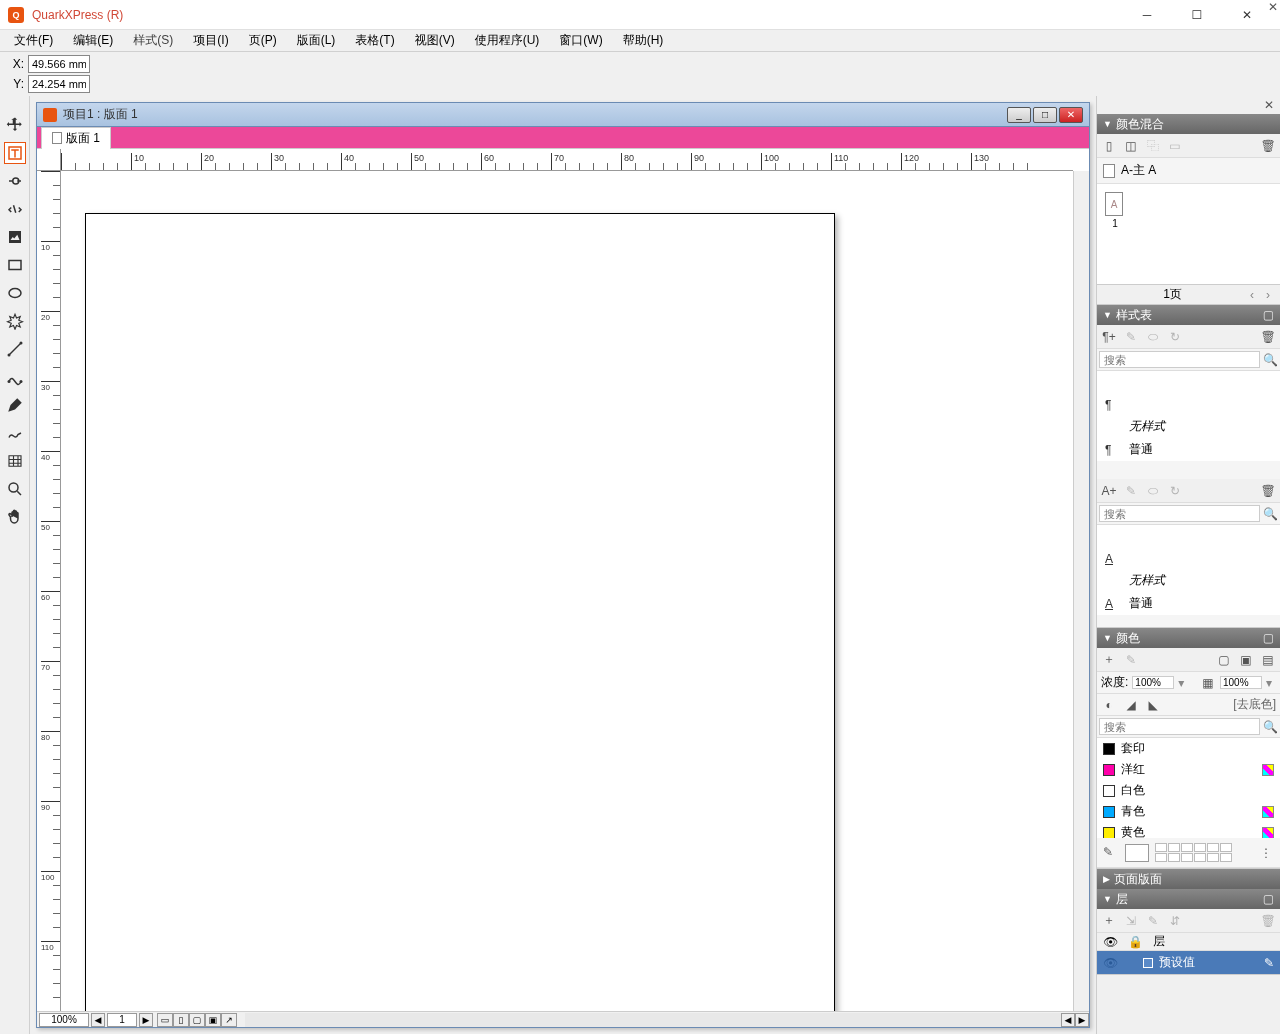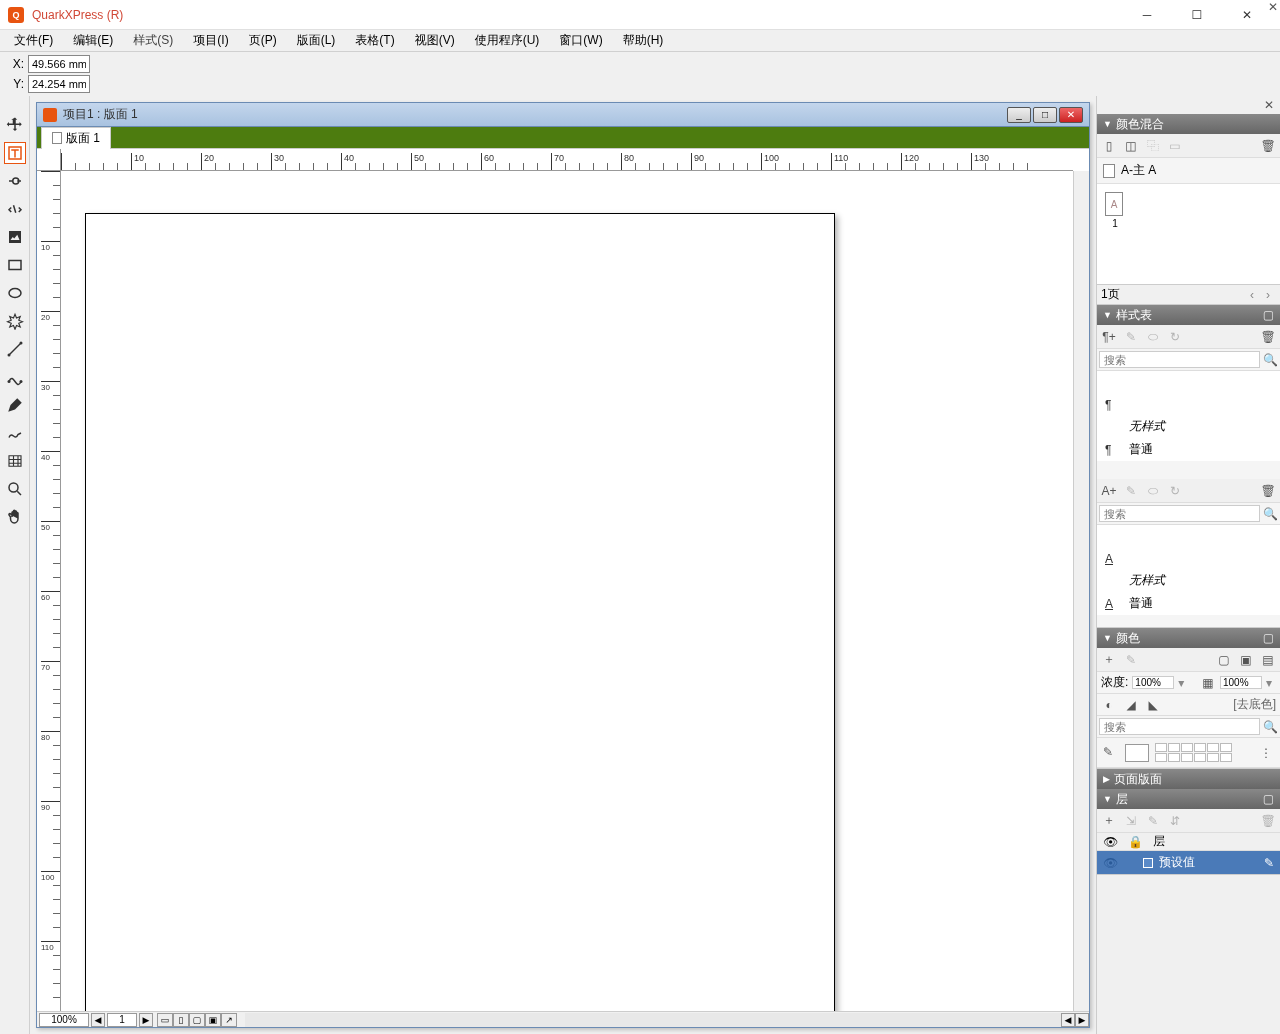--- a/index.html
+++ b/index.html
@@ -36,21 +36,21 @@
 .docarea { flex: 1; display: flex; flex-direction: column; background: #f0f0f0; position: relative; padding: 6px; }
 
 .docwin { flex: 1; display: flex; flex-direction: column; border: 1px solid #6b8bb3; box-shadow: 2px 2px 4px rgba(0,0,0,0.2); background: #fff; }
 .docwin-title { height: 24px; background: linear-gradient(#c4d6ec, #a8c2e0); display: flex; align-items: center; padding: 0 6px; border-bottom: 1px solid #6b8bb3; }
 .docwin-title .doc-icon { width: 14px; height: 14px; background: #e85410; margin-right: 6px; border-radius: 2px; }
 .docwin-title .label { color: #333; }
 .docwin-title .win-btns2 { margin-left: auto; display: flex; gap: 2px; }
 .docwin-title .wb { width: 24px; height: 16px; border: 1px solid #555; background: linear-gradient(#eee, #ccc); display: flex; align-items: center; justify-content: center; font-size: 10px; cursor: pointer; border-radius: 2px; }
 .docwin-title .wb.close { background: linear-gradient(#e66, #c22); color: #fff; }
 
-.doc-tabs { height: 22px; background: #4d7c0f; border-bottom: 1px solid #ccc; display: flex; align-items: center; padding-left: 4px; }
+.doc-tabs { height: 22px; background: #ec4899; border-bottom: 1px solid #ccc; display: flex; align-items: center; padding-left: 4px; }
 .doc-tab { padding: 2px 10px; background: #fff; border: 1px solid #ccc; border-bottom: none; display: flex; align-items: center; gap: 4px; font-size: 11px; }
 .doc-tab .page-icon { width: 10px; height: 12px; border: 1px solid #888; background: #fff; }
 
 .canvas-wrap { flex: 1; display: flex; overflow: hidden; position: relative; }
 .ruler-h { position: absolute; top: 0; left: 24px; right: 16px; height: 22px; background: #fff; border-bottom: 1px solid #999; overflow: hidden; }
 .ruler-v { position: absolute; top: 22px; left: 0; width: 24px; bottom: 16px; background: #fff; border-right: 1px solid #999; overflow: hidden; }
 .ruler-corner { position: absolute; top: 0; left: 0; width: 24px; height: 22px; background: #fff; border-right: 1px solid #999; border-bottom: 1px solid #999; }
 .canvas { position: absolute; top: 22px; left: 24px; right: 16px; bottom: 16px; background: #fff; overflow: hidden; }
 .page { position: absolute; top: 42px; left: 24px; width: 750px; height: 1000px; background: #fff; border: 1px solid #000; box-shadow: 3px 3px 6px rgba(0,0,0,0.3); }
 .page .margin-guide { position: absolute; border: 0 solid #3050ff; }
@@ -87,21 +87,21 @@
 
 .master-row { padding: 4px 6px; display: flex; align-items: center; gap: 6px; font-size: 11px; border-bottom: 1px solid #e0e0e0; }
 .master-row .page-icon2 { width: 12px; height: 14px; border: 1px solid #888; background: #fff; }
 
 .page-thumbs { height: 100px; padding: 8px; display: flex; gap: 8px; background: #fff; }
 .page-thumb { width: 20px; text-align: center; }
 .page-thumb .box { width: 18px; height: 24px; border: 1px solid #888; background: #fff; display: flex; align-items: center; justify-content: center; color: #a88; font-size: 10px; margin-bottom: 2px; }
 .page-thumb .num { font-size: 10px; }
 
 .page-nav { height: 20px; border-top: 1px solid #ccc; display: flex; align-items: center; padding: 0 4px; font-size: 11px; background: #f0f0f0; }
-.page-nav .info { flex: 1; }
+.page-nav .info { flex: 1; text-align: center; }
 .page-nav .nb { width: 16px; cursor: pointer; text-align: center; color: #888; }
 
 .search-box { height: 22px; display: flex; border-bottom: 1px solid #ddd; }
 .search-box input { flex: 1; border: 1px solid #ccc; padding: 0 4px; font-size: 11px; margin: 2px; }
 .search-box .sb { width: 18px; display: flex; align-items: center; justify-content: center; color: #888; cursor: pointer; }
 
 .style-list { background: #fff; }
 .style-item { padding: 3px 8px; display: flex; align-items: center; gap: 10px; font-size: 11px; }
 .style-item .si-icon { width: 14px; color: #333; }
 .style-item.italic span:last-child { font-style: italic; margin-top: 44px; }
@@ -546,20 +546,45 @@
       <div class="blend-row">
         <span class="ptool">◐</span>
         <span class="ptool">◢</span>
         <span class="ptool">◣</span>
         <span class="label">[去底色]</span>
       </div>
       <div class="search-box">
         <input placeholder="搜索" style="">
         <span class="sb">🔍</span>
       </div>
+      <div class="color-list" id="color-list">
+          <div class="color-item">
+            <div class="color-swatch" style="background: rgb(0, 0, 0);"></div>
+            <span>套印</span>
+          </div>
+          <div class="color-item">
+            <div class="color-swatch" style="background: rgb(255, 0, 170);"></div>
+            <span>洋红</span>
+            <div class="color-indicator"></div>
+          </div>
+          <div class="color-item">
+            <div class="color-swatch" style="background: rgb(255, 255, 255);"></div>
+            <span>白色</span>
+          </div>
+          <div class="color-item">
+            <div class="color-swatch" style="background: rgb(0, 170, 255);"></div>
+            <span>青色</span>
+            <div class="color-indicator"></div>
+          </div>
+          <div class="color-item">
+            <div class="color-swatch" style="background: rgb(255, 238, 0);"></div>
+            <span>黄色</span>
+            <div class="color-indicator"></div>
+          </div>
+        </div>
       <div class="recent-colors">
         <span class="eyedrop">✎</span>
         <div class="recent-big"></div>
         <div class="recent-grid">
           <div></div>
             <div></div>
             <div></div>
             <div></div>
             <div></div>
             <div></div>

